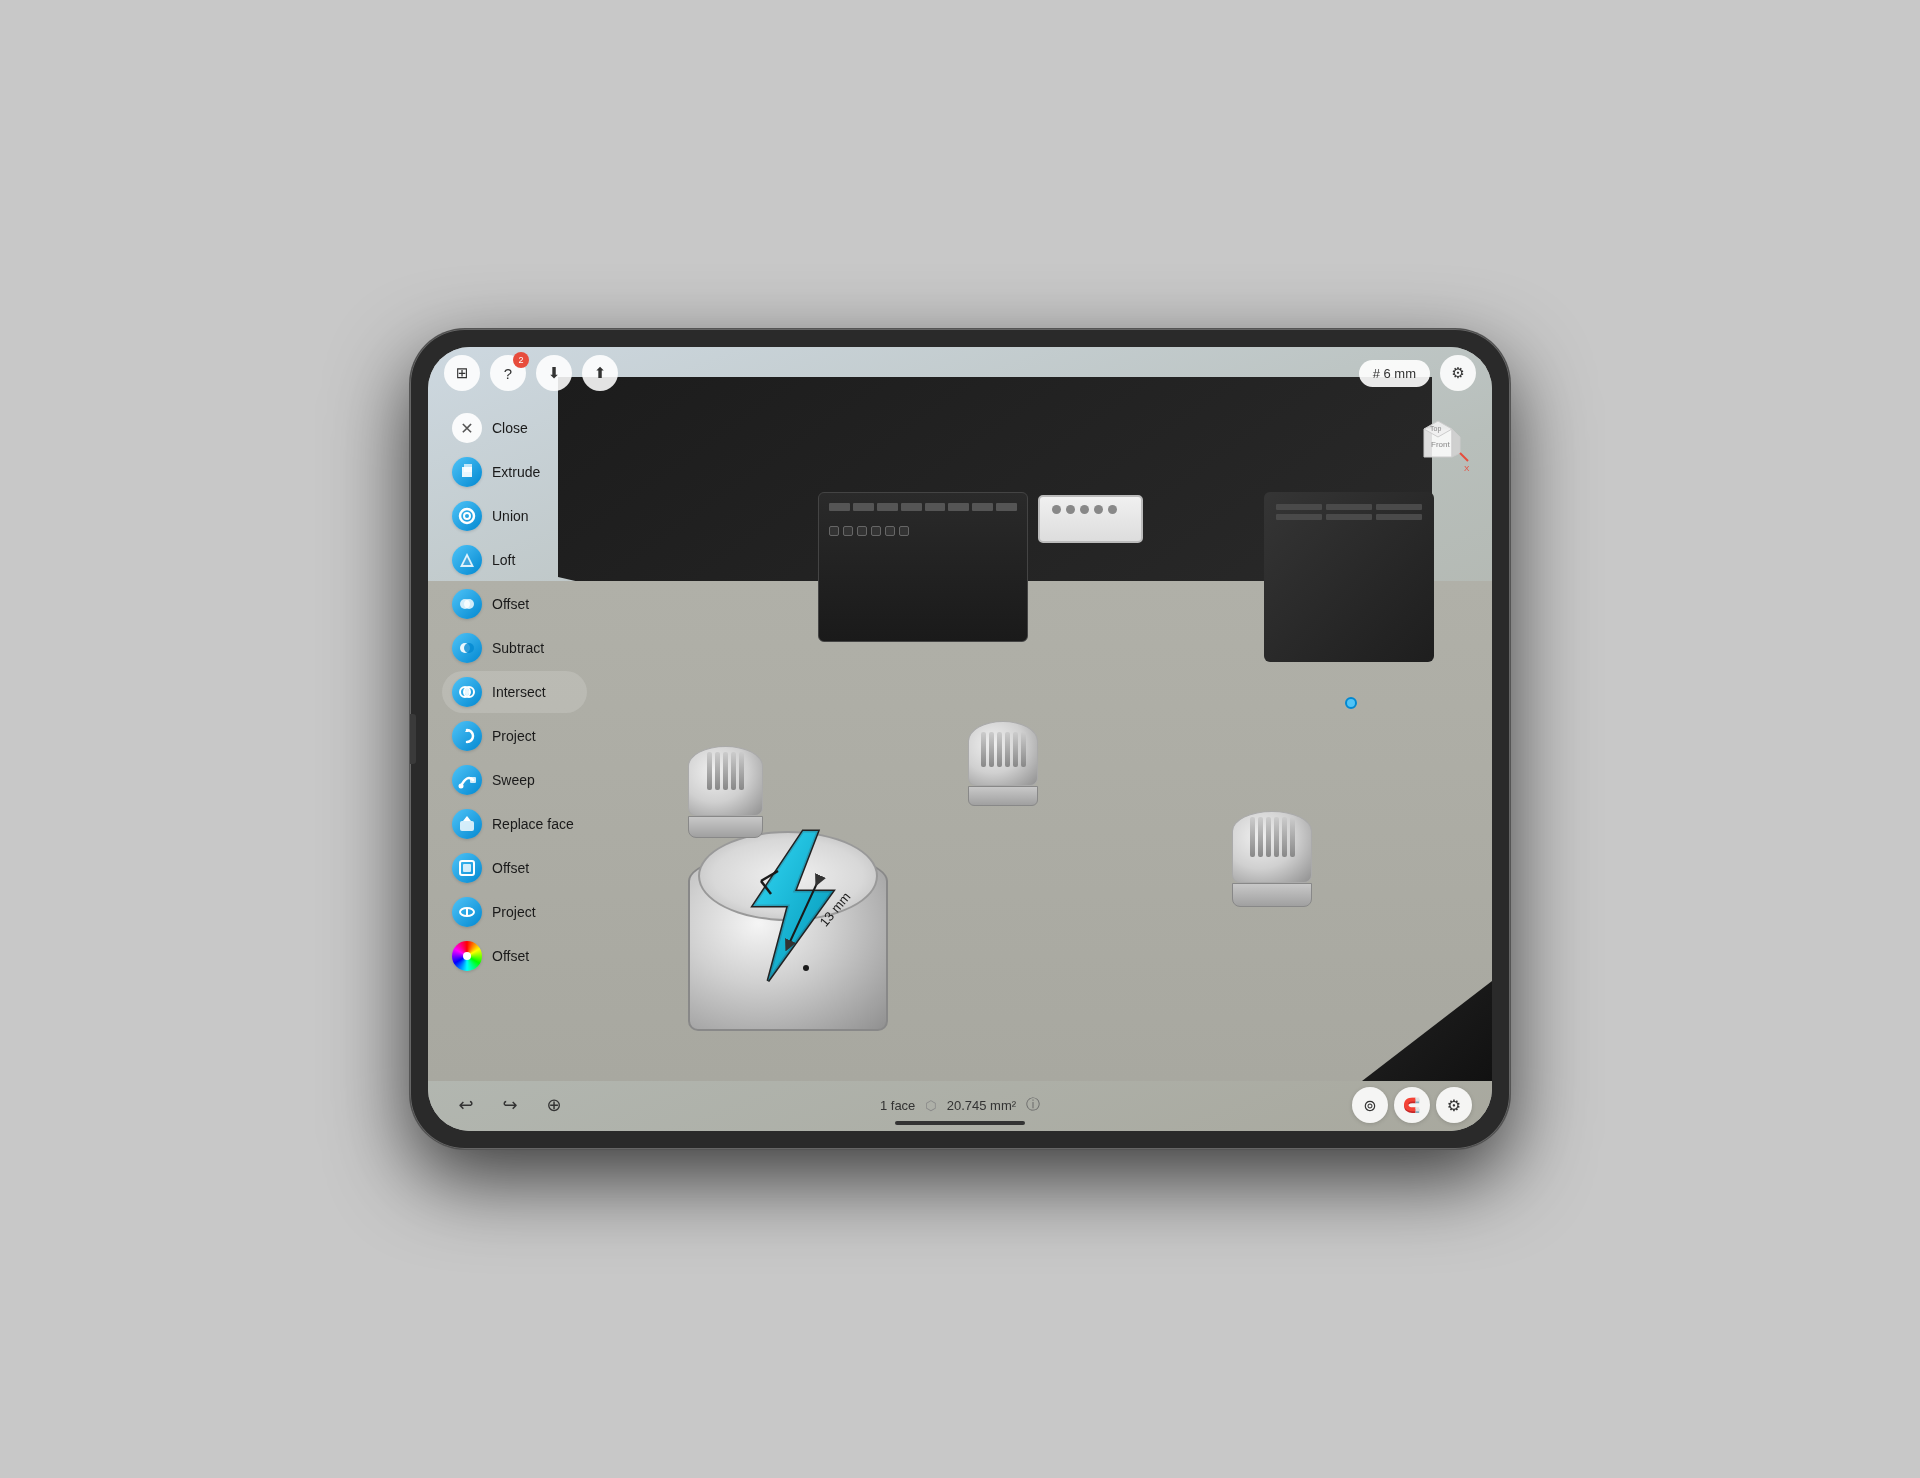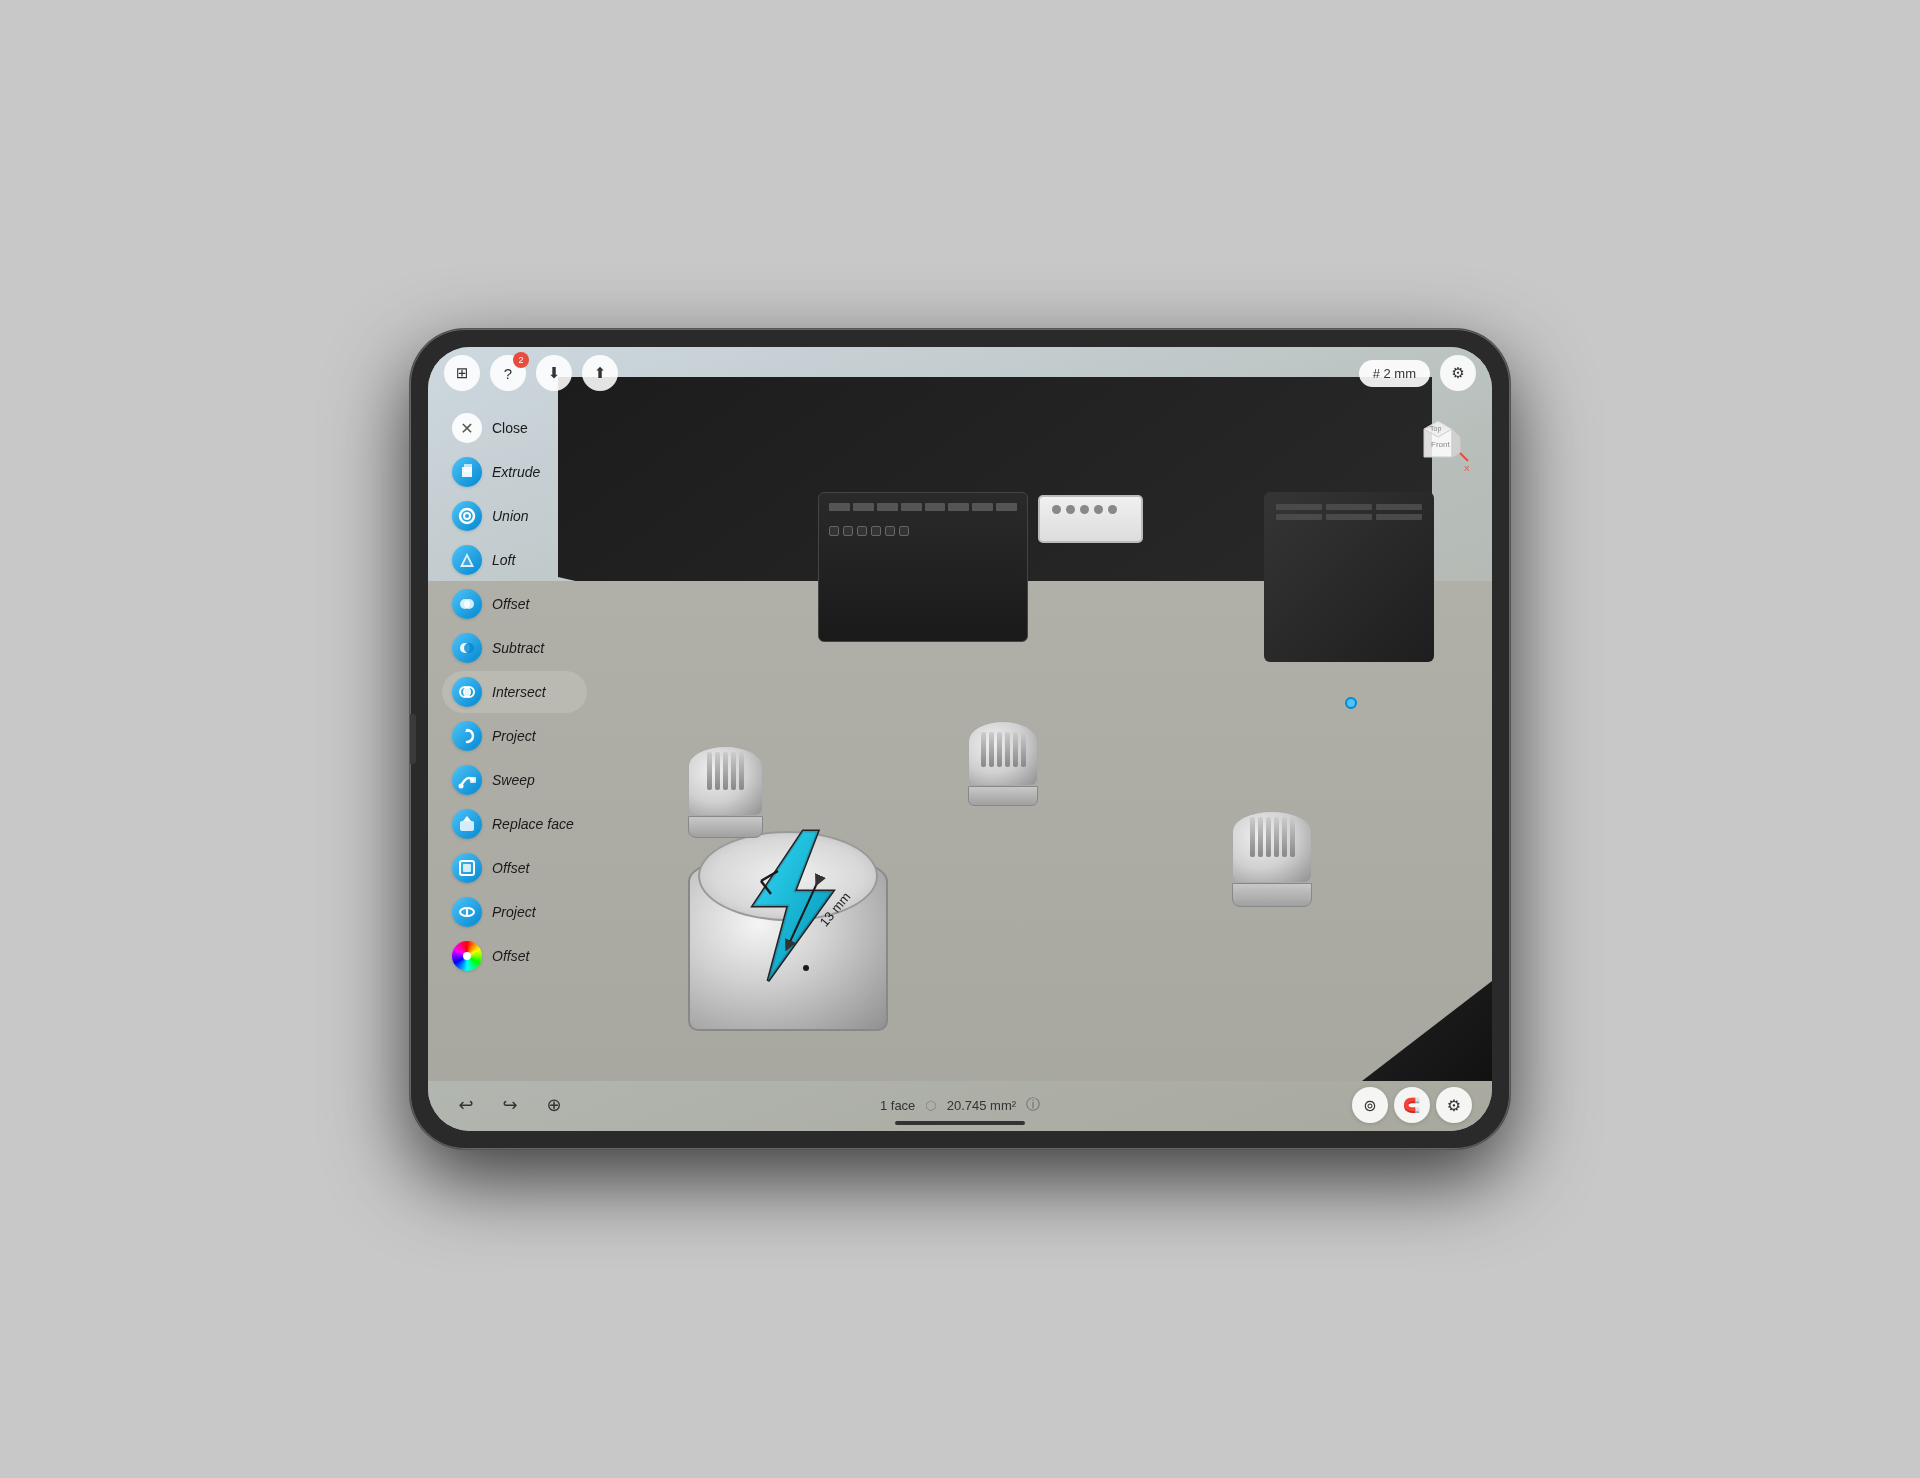--- a/index.html
+++ b/index.html
@@ -100,21 +100,20 @@
     }
     .menu-item {
       display: flex;
       align-items: center;
       gap: 10px;
       padding: 6px 10px;
       border-radius: 22px;
       cursor: pointer;
       background: transparent;
       border: none;
-      font-style: italic;
     }
     .menu-icon {
       width: 30px; height: 30px;
       border-radius: 50%;
       background: rgba(255,255,255,0.9);
       display: flex; align-items: center; justify-content: center;
       font-size: 14px;
       flex-shrink: 0;
       box-shadow: 0 1px 3px rgba(0,0,0,0.15);
     }
@@ -457,21 +456,21 @@
             <span>?</span>
           </button>
           <button class="top-btn">
             <span>⬇</span>
           </button>
           <button class="top-btn">
             <span>⬆</span>
           </button>
         </div>
         <div class="top-bar-right">
-          <div class="grid-pill"># 2 mm</div>
+          <div class="grid-pill"># 6 mm</div>
           <button class="top-btn">
             <span>⚙</span>
           </button>
         </div>
       </div>
 
       <div class="side-panel">
 
         <button class="close-row">
           <div class="close-icon-circle">✕</div>

